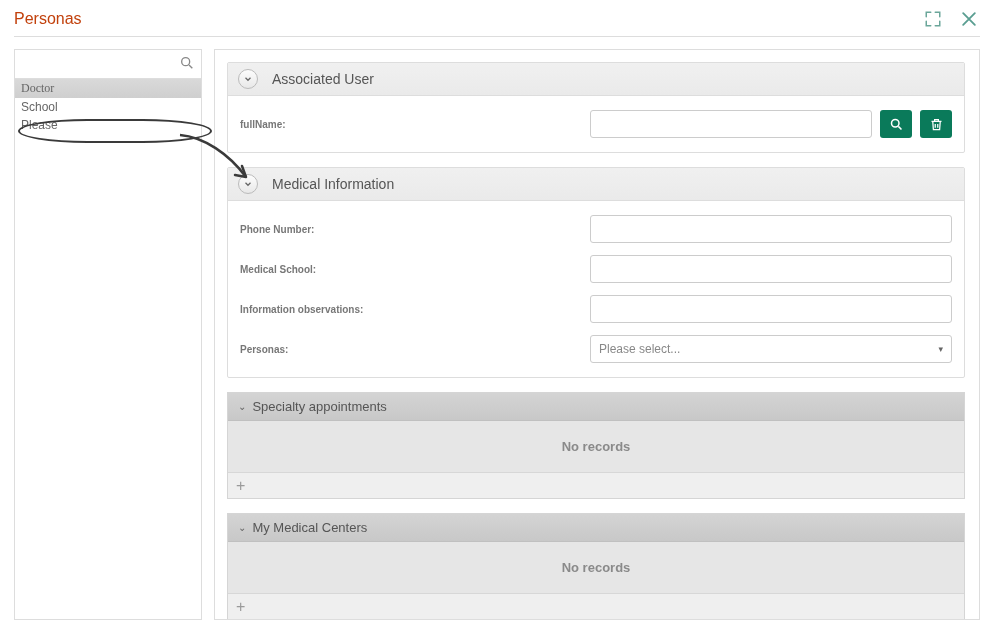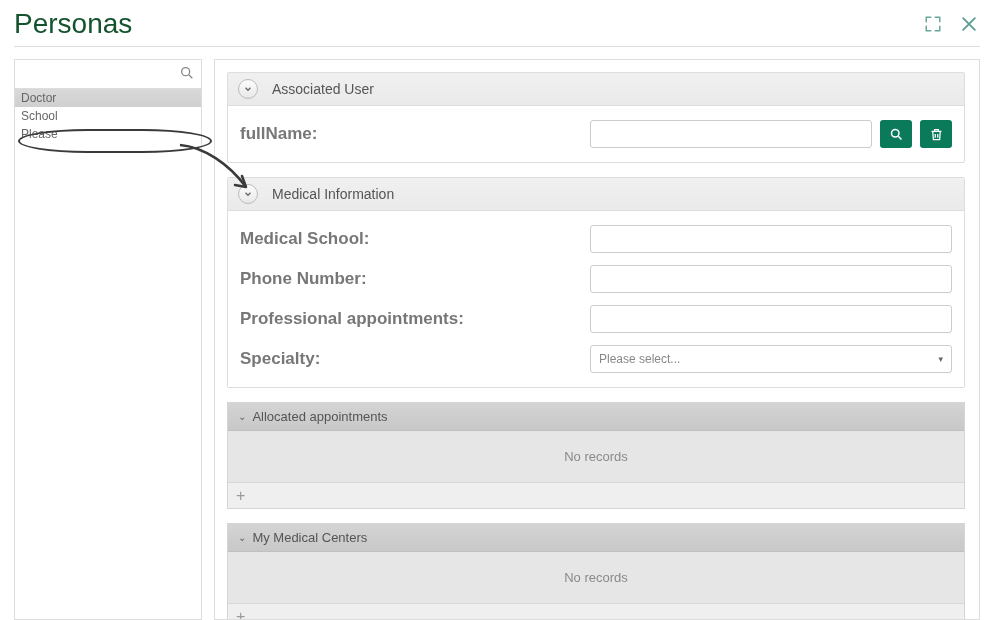--- a/index.html
+++ b/index.html
@@ -19,22 +19,22 @@
   }
   .header {
     display: flex;
     align-items: center;
     justify-content: space-between;
     padding-bottom: 6px;
     border-bottom: 1px solid #ddd;
   }
   .header h1 {
     font-weight: 400;
-    font-size: 28px;
-    color: #14532d;
+    font-size: 16px;
+    color: #c2410c;
   }
   .header-actions {
     display: flex;
     gap: 14px;
     align-items: center;
   }
   .icon-btn {
     width: 22px; height: 22px;
     display: flex; align-items: center; justify-content: center;
     cursor: pointer;
@@ -82,20 +82,21 @@
     font-size: 12px;
     color: #666;
   }
   .persona-list li {
     padding: 2px 6px;
     cursor: pointer;
     position: relative;
   }
   .persona-list li.selected {
     background: linear-gradient(#d9d9d9,#cfcfcf);
+    font-family: Liberation Serif, serif;
   }
   
   .anno-oval {
     position: absolute;
     left: 4px; top: 82px;
     width: 194px; height: 24px;
     border: 2.5px solid #3a3a3a;
     border-radius: 50% / 70%;
     pointer-events: none;
     z-index: 5;
@@ -150,21 +151,21 @@
   .panel-body { padding: 14px 12px; }
 
   .form-row {
     display: flex;
     align-items: center;
     margin-bottom: 12px;
   }
   .form-row:last-child { margin-bottom: 0; }
   .form-label {
     width: 350px;
-    font-size: 17px;
+    font-size: 10px;
     color: #777;
     font-weight: 600;
   }
   .form-control-wrap {
     flex: 1;
     display: flex;
     gap: 8px;
     align-items: center;
   }
   input.text-input, .select {
@@ -212,21 +213,21 @@
     gap: 6px;
     font-size: 13px;
     color: #555;
     cursor: pointer;
   }
   .subpanel-header .mini-chev { font-size: 10px; color:#666; }
   .subpanel-body {
     text-align: center;
     padding: 18px 10px;
     font-size: 13px;
-    font-weight: 400;
+    font-weight: 700;
     color: #8a8a8a;
     background: #e6e6e6;
   }
   .subpanel-footer {
     border-top: 1px solid #d7d7d7;
     background: #efefef;
     height: 26px;
     display: flex; align-items: center;
     padding: 0 8px;
     color: #9a9a9a;
@@ -315,53 +316,53 @@
           <div class="panel-header">
             <span class="chevron-circle">
               <svg viewBox="0 0 24 24" fill="none" stroke-width="3">
                   <path d="M6 9l6 6 6-6"></path>
                 </svg>
             </span>
             <span class="panel-title">Medical Information</span>
           </div>
           <div class="panel-body">
             <div class="form-row">
+              <div class="form-label">Phone Number:</div>
+              <div class="form-control-wrap">
+                <input class="text-input" type="text" value="" style="">
+              </div>
+            </div>
+            <div class="form-row">
               <div class="form-label">Medical School:</div>
               <div class="form-control-wrap">
                 <input class="text-input" type="text" value="" style="">
               </div>
             </div>
             <div class="form-row">
-              <div class="form-label">Phone Number:</div>
+              <div class="form-label">Information observations:</div>
               <div class="form-control-wrap">
                 <input class="text-input" type="text" value="" style="">
               </div>
             </div>
             <div class="form-row">
-              <div class="form-label">Professional appointments:</div>
-              <div class="form-control-wrap">
-                <input class="text-input" type="text" value="" style="">
-              </div>
-            </div>
-            <div class="form-row">
-              <div class="form-label">Specialty:</div>
+              <div class="form-label">Personas:</div>
               <div class="form-control-wrap">
                 <div class="select">
                   <span>Please select...</span>
                   <span class="sel-caret">▾</span>
                 </div>
               </div>
             </div>
           </div>
         </div>
 
         <div class="subpanel">
           <div class="subpanel-header">
             <span class="mini-chev">⌄</span>
-            <span>Allocated appointments</span>
+            <span>Specialty appointments</span>
           </div>
           <div class="subpanel-body">No records</div>
           <div class="subpanel-footer">
             <span>+</span>
           </div>
         </div>
 
         <div class="subpanel">
           <div class="subpanel-header">
             <span class="mini-chev">⌄</span>

